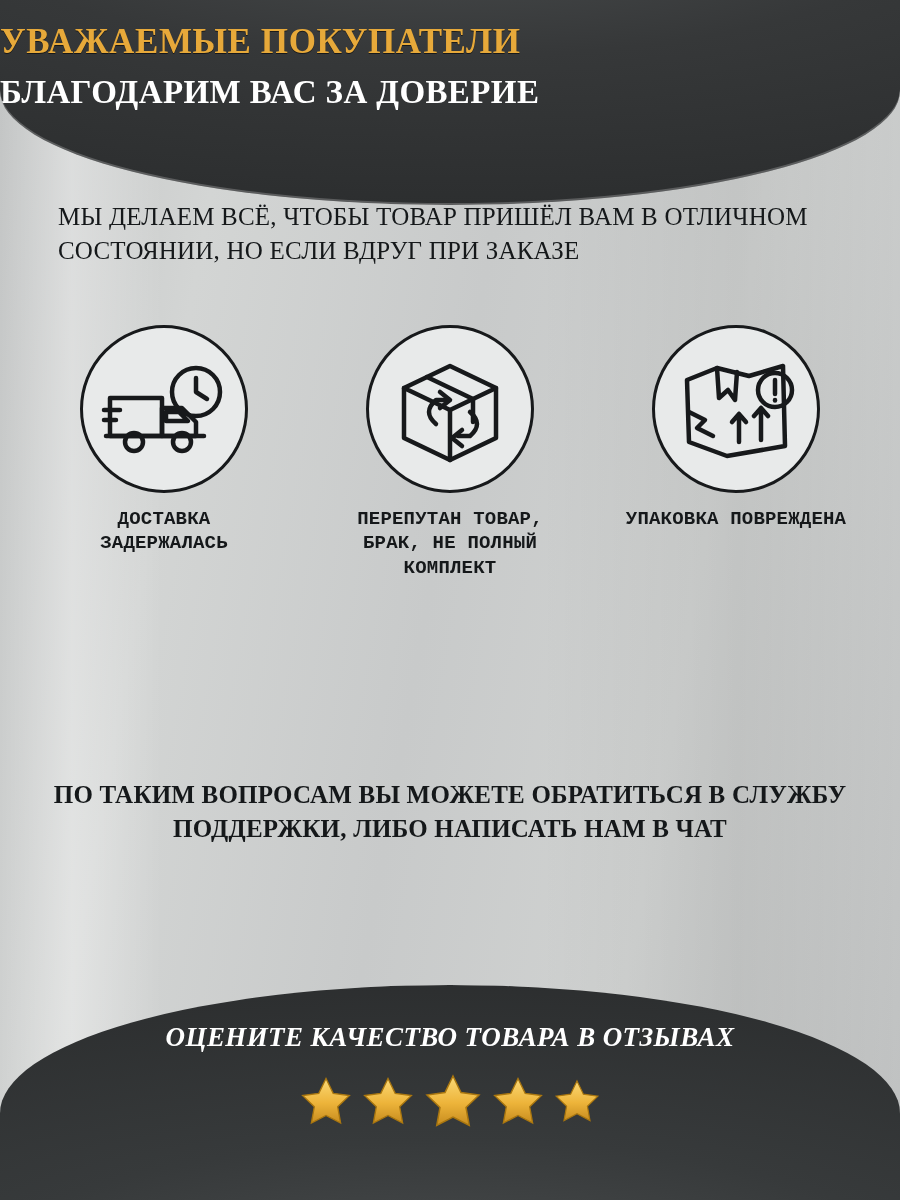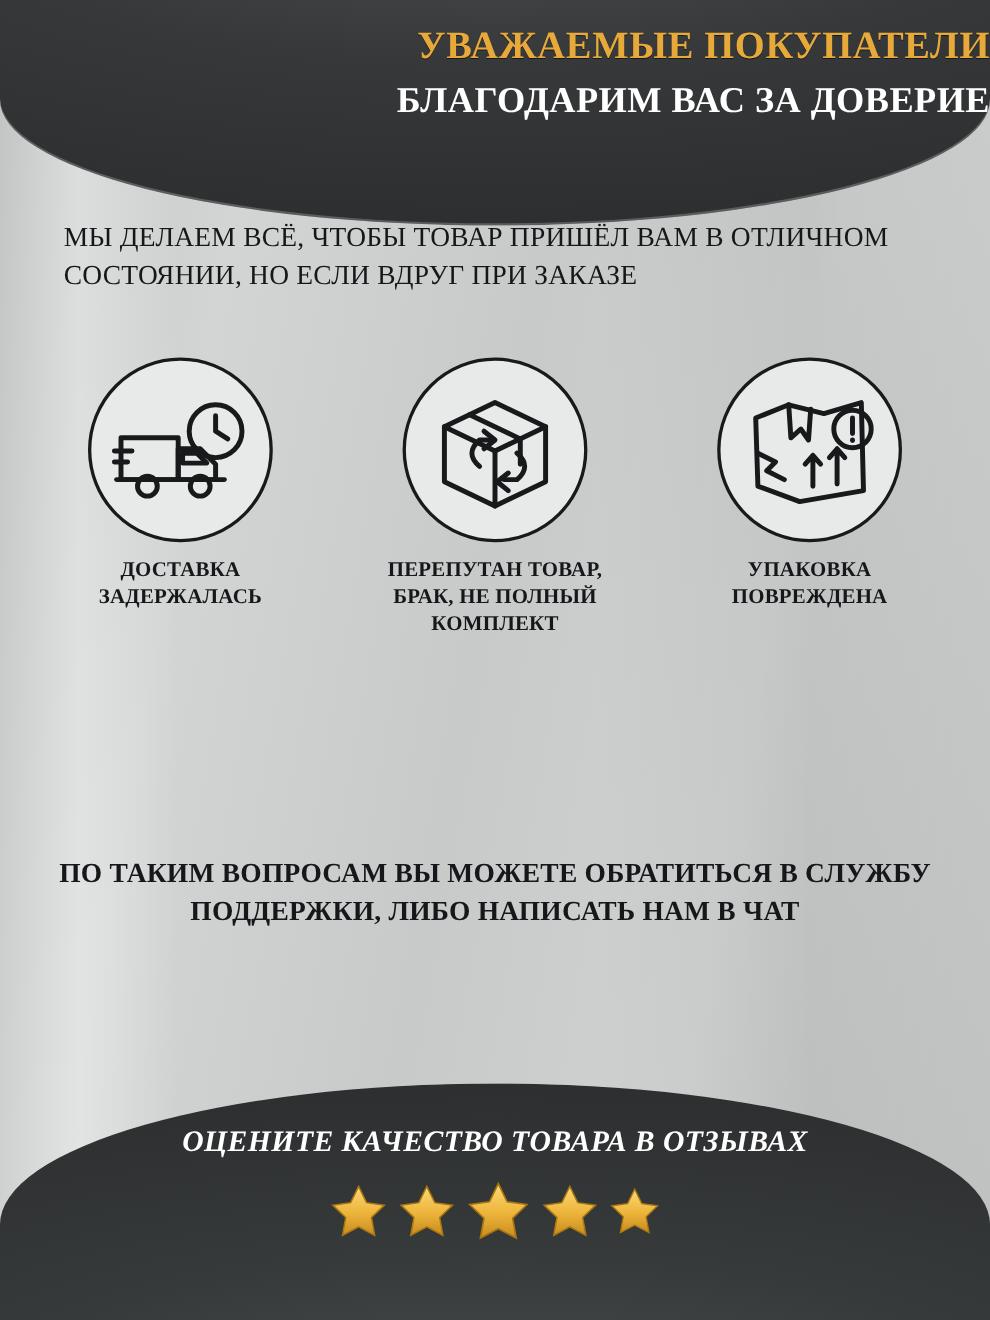--- a/index.html
+++ b/index.html
@@ -55,21 +55,21 @@
     height:180px;
     border-bottom-left-radius: 52% 58%;
     border-bottom-right-radius: 52% 58%;
     border-bottom: 3px solid #f3f3f1;
     pointer-events:none;
   }
   .header-inner {
     position: relative;
     z-index: 2;
     padding-top: 22px;
-    text-align: right;
+    text-align: left;
   }
   .title-gold {
     font-size: 35px;
     font-weight: bold;
     letter-spacing: 0.6px;
     color: #e7a93a;
     text-shadow: 0 1px 0 rgba(0,0,0,0.55);
   }
   .title-sub {
     margin-top: 9px;
@@ -97,21 +97,21 @@
   .icons-row {
     position: absolute;
     top: 325px;
     left: 0; right: 0;
     display: flex;
     justify-content: center;
     align-items: flex-start;
     gap: 62px;
     padding: 0 52px;
   }
-  .icon-block { width: 230px; text-align: center; }
+  .icon-block { width: 230px; text-align: center; font-family: Liberation Mono, monospace; }
   .circle {
     width: 168px;
     height: 168px;
     margin: 0 auto;
     border-radius: 50%;
     border: 3px solid #17191b;
     background: #e8eaea;
     display: flex;
     align-items: center;
     justify-content: center;

